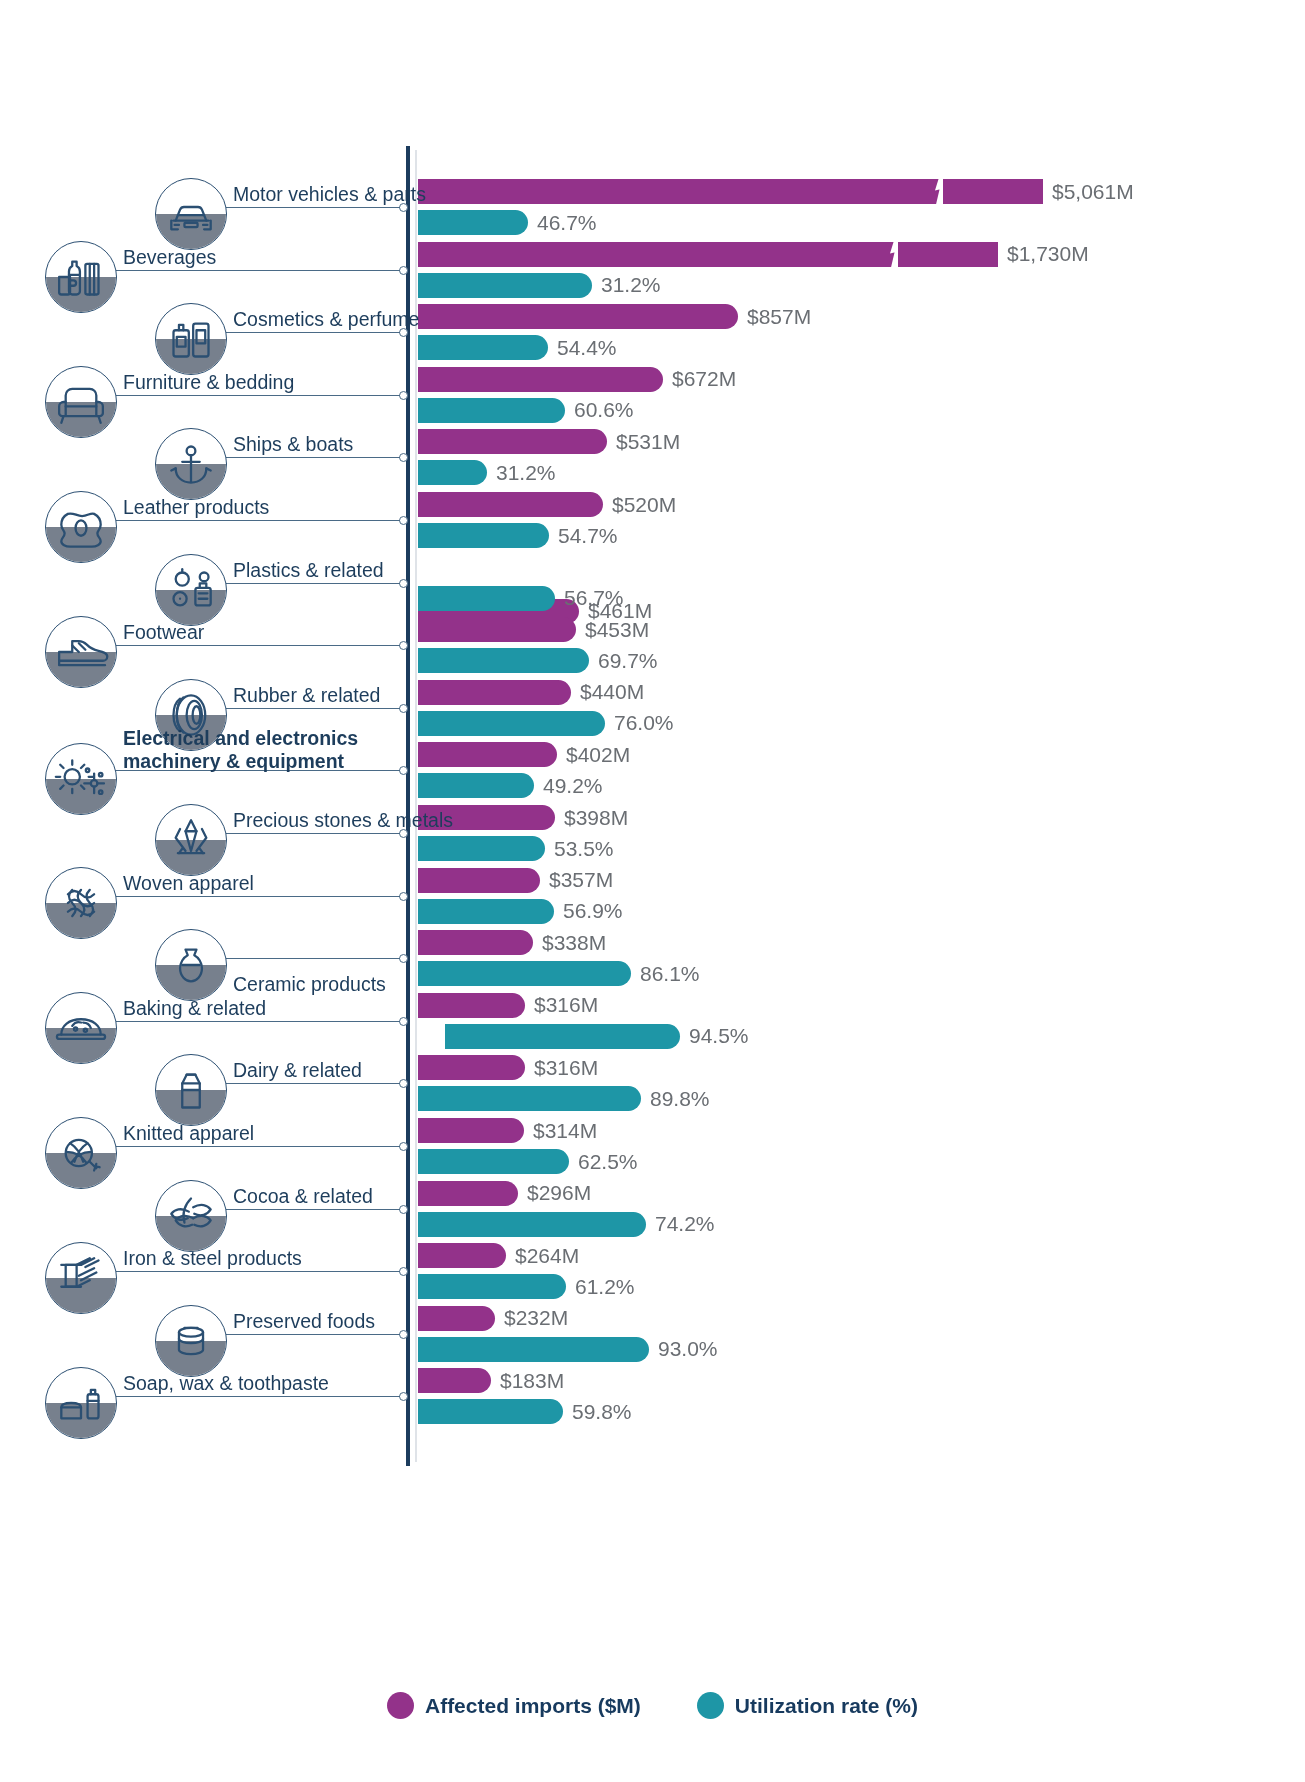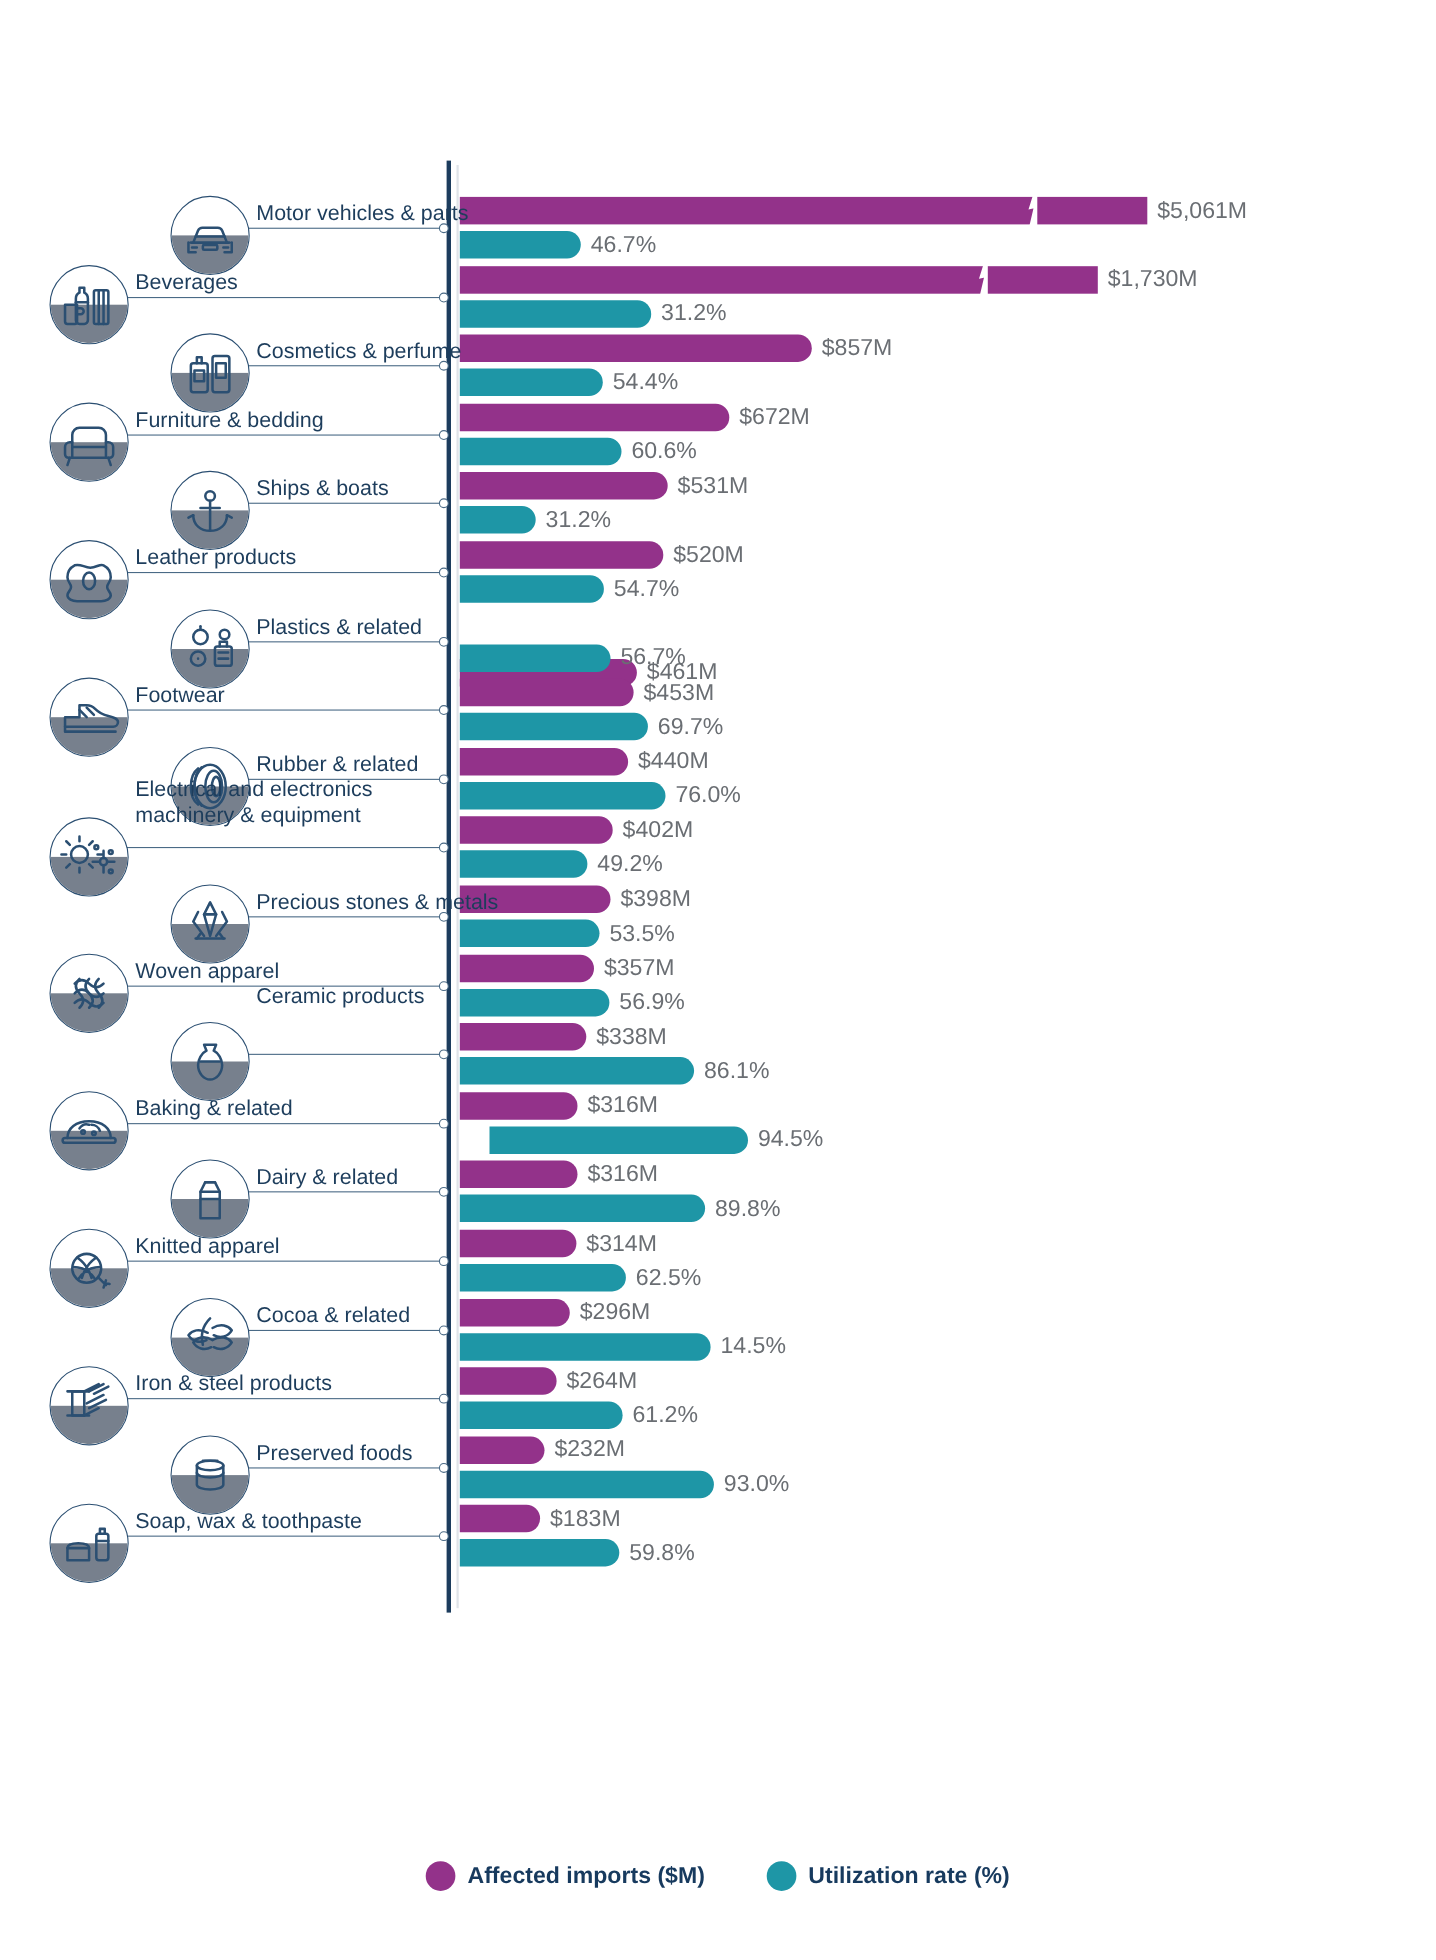--- a/index.html
+++ b/index.html
@@ -275,21 +275,21 @@
             <span class="bar-label">62.5%</span>
           </div>
         </div>
         <div class="bar-wrap" style="top: 1034.6px; width: 100px;">
           <div class="bar mag" style="width: 100%;">
             <span class="bar-label">$296M</span>
           </div>
         </div>
         <div class="bar-wrap" style="top: 1065.6px; width: 228px;">
           <div class="bar teal" style="width: 100%;">
-            <span class="bar-label">14.5%</span>
+            <span class="bar-label">74.2%</span>
           </div>
         </div>
         <div class="bar-wrap" style="top: 1097.2px; width: 88px;">
           <div class="bar mag" style="width: 100%;">
             <span class="bar-label">$264M</span>
           </div>
         </div>
         <div class="bar-wrap" style="top: 1128.2px; width: 148px;">
           <div class="bar teal" style="width: 100%;">
             <span class="bar-label">61.2%</span>
@@ -471,21 +471,21 @@
           <circle fill="none" stroke="#2b4f72" stroke-width="2.1" stroke-linecap="round" stroke-linejoin="round" cx="24" cy="30" r="7"></circle>
           <path fill="none" stroke="#2b4f72" stroke-width="2.1" stroke-linecap="round" stroke-linejoin="round" d="M24 19v-4M24 45v-4M13 30h-4M39 30h4M16 22l-3-3M32 38l3 3M32 22l3-3M16 38l-3 3"></path>
           <circle fill="none" stroke="#2b4f72" stroke-width="2.1" stroke-linecap="round" stroke-linejoin="round" cx="44" cy="36" r="3"></circle>
           <path fill="none" stroke="#2b4f72" stroke-width="2.1" stroke-linecap="round" stroke-linejoin="round" d="M44 33v-6M44 39v6M41 36h-6M47 36h6"></path>
           <circle fill="none" stroke="#2b4f72" stroke-width="2.1" stroke-linecap="round" stroke-linejoin="round" cx="38" cy="24" r="1.6"></circle>
           <circle fill="none" stroke="#2b4f72" stroke-width="2.1" stroke-linecap="round" stroke-linejoin="round" cx="50" cy="28" r="1.6"></circle>
           <circle fill="none" stroke="#2b4f72" stroke-width="2.1" stroke-linecap="round" stroke-linejoin="round" cx="50" cy="44" r="1.6"></circle>
         </svg>
       </div>
     </div>
-    <div class="cat-label two" style="left: 123px; top: 707px;">Electrical and electronics machinery &amp; equipment</div>
+    <div class="cat-label two" style="left: 123px; top: 727px; font-weight: bold;">Electrical and electronics machinery &amp; equipment</div>
     <div class="lead-dot" style="left: 399px; top: 829px;"></div>
     <div class="lead" style="left: 223px; width: 177px; top: 833px;"></div>
     <div class="badge" style="left: 155px; top: 804px;">
       <div class="half"></div>
       <div class="glyph">
         <svg viewBox="0 0 64 64">
           <path fill="none" stroke="#2b4f72" stroke-width="2.1" stroke-linecap="round" stroke-linejoin="round" d="M32 14l-5 10 5 18 5-18-5-10z"></path>
           <path fill="none" stroke="#2b4f72" stroke-width="2.1" stroke-linecap="round" stroke-linejoin="round" d="M27 24h10"></path>
           <path fill="none" stroke="#2b4f72" stroke-width="2.1" stroke-linecap="round" stroke-linejoin="round" d="M22 22l-4 8 9 12M42 22l4 8-9 12"></path>
           <path fill="none" stroke="#2b4f72" stroke-width="2.1" stroke-linecap="round" stroke-linejoin="round" d="M20 44h24"></path>
@@ -514,21 +514,21 @@
     <div class="lead" style="left: 223px; width: 177px; top: 958.2px;"></div>
     <div class="badge" style="left: 155px; top: 929.2px;">
       <div class="half"></div>
       <div class="glyph">
         <svg viewBox="0 0 64 64">
           <path fill="none" stroke="#2b4f72" stroke-width="2.1" stroke-linecap="round" stroke-linejoin="round" d="M27 18h10l-2 5c4 2 7 7 7 12 0 7-5 12-10 12s-10-5-10-12c0-5 3-10 7-12l-2-5z"></path>
           <path fill="none" stroke="#2b4f72" stroke-width="2.1" stroke-linecap="round" stroke-linejoin="round" d="M24 32h16"></path>
         </svg>
       </div>
     </div>
-    <div class="cat-label" style="left: 233px; top: 895px;">Ceramic products</div>
+    <div class="cat-label" style="left: 233px; top: 973px;">Ceramic products</div>
     <div class="lead-dot" style="left: 399px; top: 1016.8px;"></div>
     <div class="lead" style="left: 113px; width: 287px; top: 1020.8px;"></div>
     <div class="badge" style="left: 45px; top: 991.8px;">
       <div class="half"></div>
       <div class="glyph">
         <svg viewBox="0 0 64 64">
           <path fill="none" stroke="#2b4f72" stroke-width="2.1" stroke-linecap="round" stroke-linejoin="round" d="M14 38c0-8 7-14 18-14s18 6 18 14"></path>
           <path fill="none" stroke="#2b4f72" stroke-width="2.1" stroke-linecap="round" stroke-linejoin="round" d="M12 38h40a2 2 0 010 4H12a2 2 0 010-4z"></path>
           <path fill="none" stroke="#2b4f72" stroke-width="2.1" stroke-linecap="round" stroke-linejoin="round" d="M24 30c2-3 5-4 8-3M34 27c3 0 6 2 7 5"></path>
           <circle fill="none" stroke="#2b4f72" stroke-width="2.1" stroke-linecap="round" stroke-linejoin="round" cx="27" cy="33" r="1.5"></circle>

